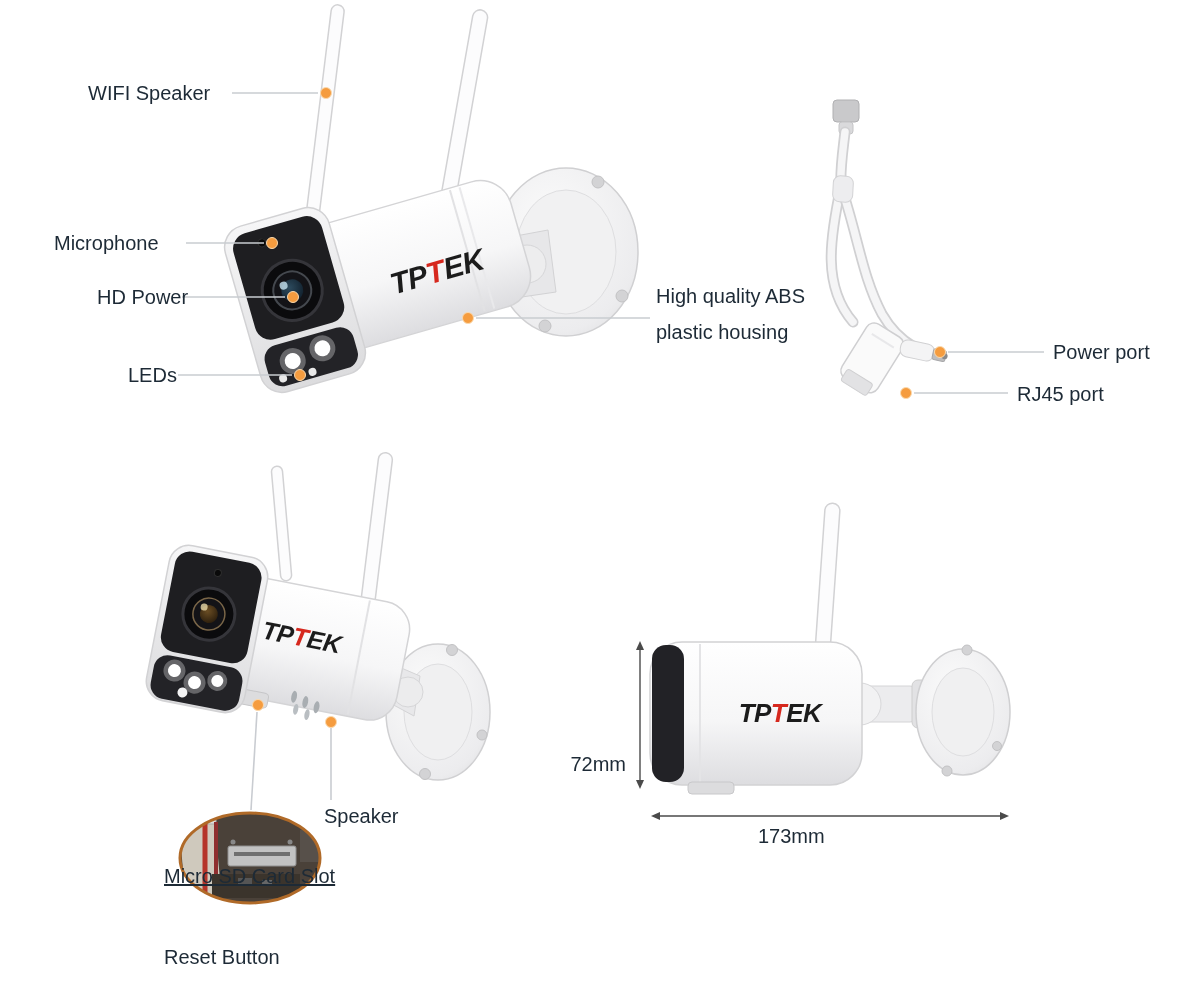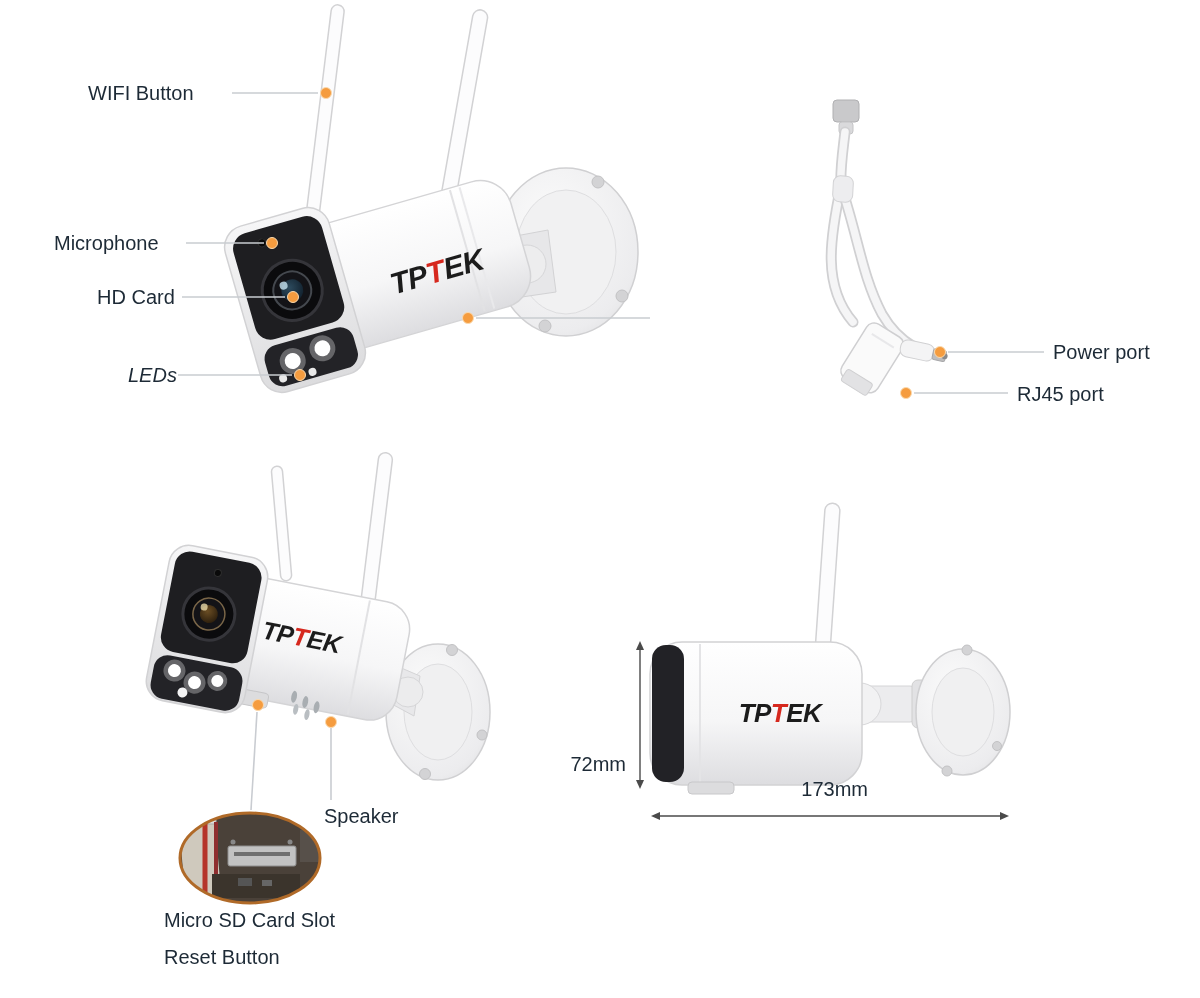--- a/index.html
+++ b/index.html
@@ -275,29 +275,33 @@
       <circle class="dot" cx="906" cy="393" r="5.5"></circle>
 
       <line class="leader" x1="331" y1="800" x2="331" y2="728"></line>
       <circle class="dot" cx="331" cy="722" r="5.5"></circle>
 
       <line class="leader" x1="257" y1="712" x2="251" y2="810"></line>
       <circle class="dot" cx="258" cy="705" r="5.5"></circle>
     </g>
   </svg>
 
-  <div class="callout" style="left:88px;top:81px;">WIFI Button</div>
+  <div class="callout" style="left:88px;top:81px;">WIFI Speaker</div>
   <div class="callout" style="left:54px;top:231px;">Microphone</div>
-  <div class="callout" style="left:97px;top:285px;">HD Card</div>
-  <div class="callout" style="left:128px;top:363px;font-style:italic;">LEDs</div>
-
+  <div class="callout" style="left:97px;top:285px;">HD Power</div>
+  <div class="callout" style="left:128px;top:363px;">LEDs</div>
+
+  <div class="callout" style="left:656px;top:284px;">
+    <span>High quality ABS</span>
+    <span class="line2">plastic housing</span>
+  </div>
 
   <div class="callout" style="left:1053px;top:340px;text-align:center;">Power port</div>
   <div class="callout" style="left:1017px;top:382px;">RJ45 port</div>
 
   <div class="callout" style="left:294px;top:804px;margin-left:30px;">Speaker</div>
-  <div class="callout" style="left:164px;top:908px;">Micro SD Card Slot</div>
+  <div class="callout" style="left:164px;top:864px;text-decoration:underline;">Micro SD Card Slot</div>
   <div class="callout" style="left:164px;top:945px;">Reset Button</div>
 
   <div class="dim-label" style="left:556px;top:713px;width:70px;text-align:right;margin-top:40px;">72mm</div>
-  <div class="dim-label" style="left:758px;top:778px;width:110px;text-align:right;">173mm</div>
+  <div class="dim-label" style="left:758px;top:825px;width:110px;text-align:left;">173mm</div>
 
 </div>
 
 </body></html>

